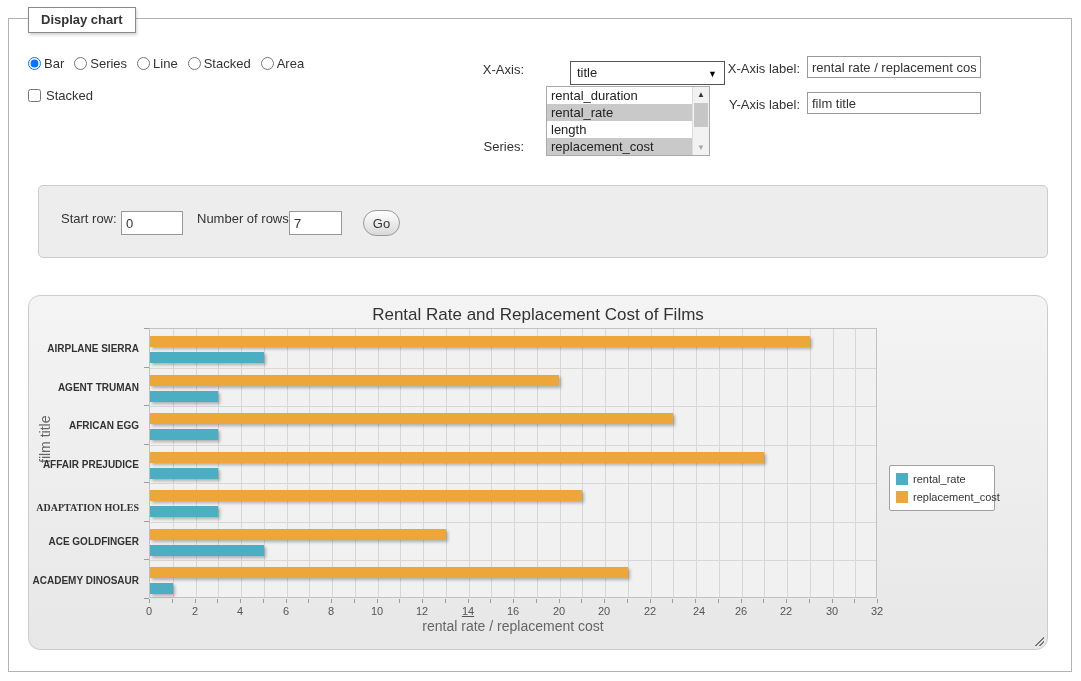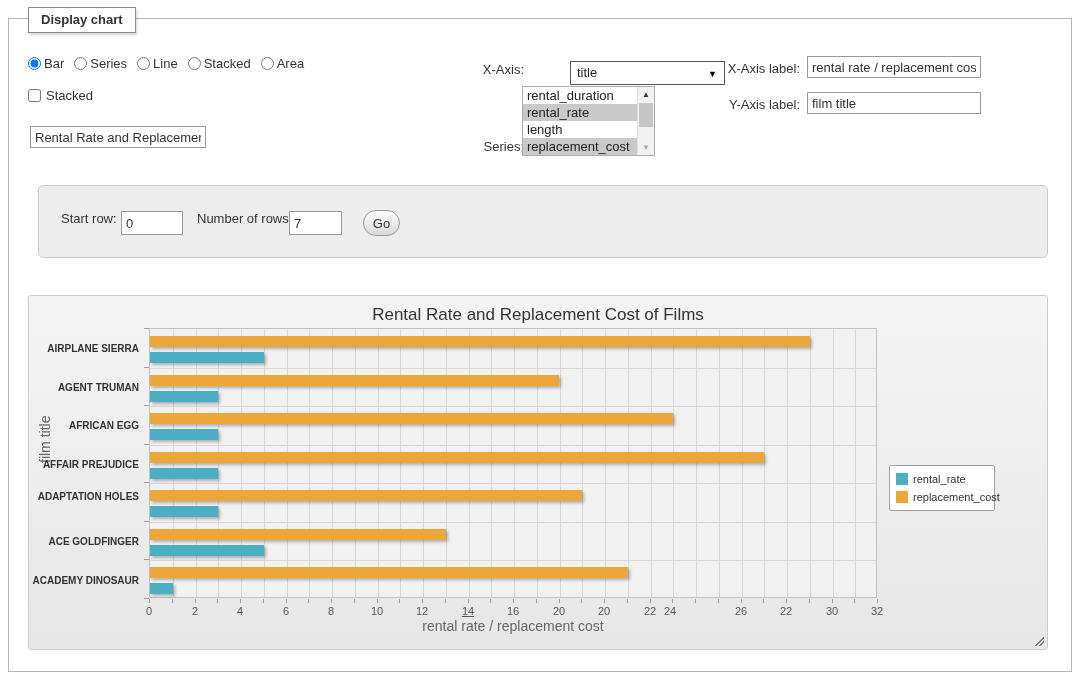--- a/index.html
+++ b/index.html
@@ -25,21 +25,21 @@
                        padding:2px 4px; font-family:"Liberation Sans", sans-serif; }
   .title-input { position:absolute; left:30px; top:126px; width:176px; height:22px; }
   .xlabel-input { position:absolute; left:807px; top:56px; width:174px; height:22px; }
   .ylabel-input { position:absolute; left:807px; top:92px; width:174px; height:22px; }
 
   .select-box { position:absolute; left:530px; top:61px; width:155px; height:24px; background:#fff;
                 border:1px solid #555; font-size:13px; color:#222; line-height:22px; padding:0 6px;
                 cursor:default;margin-left:40px; }
   .select-box .arrow { position:absolute; right:7px; top:0; font-size:9px; line-height:24px; color:#000; }
 
-  .listbox { position:absolute; left:522px; top:86px; width:133px; height:70px; background:#fff;
+  .listbox { position:absolute; left:546px; top:86px; width:164px; height:70px; background:#fff;
              border:1px solid #aaa; }
   .listbox-items { position:absolute; left:0; top:0; right:17px; bottom:0; overflow:hidden; }
   .listbox-item { height:17px; line-height:17px; font-size:13px; color:#222; padding:0 4px;
                   white-space:nowrap; }
   .listbox-item.selected { background:#c9c9c9; }
   .scrollbar { position:absolute; right:0; top:0; bottom:0; width:17px; background:#f2f2f2;
                border-left:1px solid #ddd; }
   .scroll-btn { position:absolute; left:0; width:16px; height:15px; text-align:center; font-size:8px;
                 line-height:15px; background:#f2f2f2; }
   .scroll-btn.up { top:0; color:#333; }
@@ -50,21 +50,21 @@
                 background:#ededed; border:1px solid #ccc; border-radius:5px; }
   .rows-panel .ctl-label { top:25px; }
   .start-input { position:absolute; left:82px; top:25px; width:62px; height:24px; }
   .num-input { position:absolute; left:250px; top:25px; width:53px; height:24px; }
   .go-btn { position:absolute; left:324px; top:24px; width:37px; height:26px; border-radius:13px;
             border:1px solid #999; background:linear-gradient(180deg,#fefefe,#d9d9d9);
             font-size:13px; color:#333; cursor:pointer; font-family:"Liberation Sans", sans-serif; }
 
   .chart-panel { position:absolute; left:28px; top:295px; width:1020px; height:355px;
                  background:linear-gradient(180deg,#f4f4f4,#e7e7e7); border:1px solid #ccc;
-                 border-radius:3px; }
+                 border-radius:12px; }
   .chart-title { position:absolute; left:0; top:9px; width:100%; text-align:center;
                  font-size:17px; color:#333; }
   .plot-area { position:absolute; left:120px; top:32px; width:728px; height:270px;
                background:#f1f1f1; border:1px solid #c2c2c2; }
   .vgrid { position:absolute; top:0; width:1px; height:100%; background:#d7d7d7; }
   .hgrid { position:absolute; left:0; width:100%; height:1px; background:#d7d7d7; }
   .bar { position:absolute; height:11px; box-shadow:2px 2px 3px rgba(0,0,0,0.28); }
   .cat-label { position:absolute; width:112px; text-align:right; font-size:10px; font-weight:bold;
                color:#333; white-space:nowrap; }
   .x-tick { position:absolute; width:1px; height:4px; background:#9c9c9c; }
@@ -112,21 +112,20 @@
         <input type="radio" name="ctype" style="">
         <span>Area</span>
       </label>
     </div>
 
   <div class="check-row">
     <input type="checkbox" style="">
     <span>Stacked</span>
   </div>
 
-  <input type="text" class="title-input" value="Rental Rate and Replacemer" style="">
 
   <div class="ctl-label right-align" style="left:430px; top:62px; width:94px;">X-Axis:</div>
   <div class="select-box">
     <span>title</span>
     <span class="arrow">▼</span>
   </div>
 
   <div class="ctl-label right-align" style="left:430px; top:139px; width:94px;">Series:</div>
   <div class="listbox">
     <div class="listbox-items" id="series-options">
@@ -273,26 +272,26 @@
       <div class="x-tick-label" style="left: 196px; top: 309px;">4</div>
       <div class="x-tick-label" style="left: 242px; top: 309px;">6</div>
       <div class="x-tick-label" style="left: 287px; top: 309px;">8</div>
       <div class="x-tick-label" style="left: 333px; top: 309px;">10</div>
       <div class="x-tick-label" style="left: 378px; top: 309px;">12</div>
       <div class="x-tick-label" style="left: 424px; top: 309px; text-decoration: underline;">14</div>
       <div class="x-tick-label" style="left: 469px; top: 309px;">16</div>
       <div class="x-tick-label" style="left: 515px; top: 309px;">20</div>
       <div class="x-tick-label" style="left: 560px; top: 309px;">20</div>
       <div class="x-tick-label" style="left: 606px; top: 309px;">22</div>
-      <div class="x-tick-label" style="left: 626px; top: 309px;">24</div>
+      <div class="x-tick-label" style="left: 655px; top: 309px;">24</div>
       <div class="x-tick-label" style="left: 697px; top: 309px;">26</div>
       <div class="x-tick-label" style="left: 742px; top: 309px;">22</div>
       <div class="x-tick-label" style="left: 788px; top: 309px;">30</div>
       <div class="x-tick-label" style="left: 833px; top: 309px;">32</div>
       <div class="cat-label" style="left: -2px; top: 47.2857px;">AIRPLANE SIERRA</div>
       <div class="cat-label" style="left: -2px; top: 85.8571px;">AGENT TRUMAN</div>
       <div class="cat-label" style="left: -2px; top: 124.429px;">AFRICAN EGG</div>
       <div class="cat-label" style="left: -2px; top: 163px;">AFFAIR PREJUDICE</div>
-      <div class="cat-label" style="left: -2px; top: 195px;">ADAPTATION HOLES</div>
+      <div class="cat-label" style="left: -2px; top: 206px; font-family: Liberation Serif, serif;">ADAPTATION HOLES</div>
       <div class="cat-label" style="left: -2px; top: 240.143px;">ACE GOLDFINGER</div>
       <div class="cat-label" style="left: -2px; top: 278.714px;">ACADEMY DINOSAUR</div>
     </div>
 </div>
 
 </body></html>

